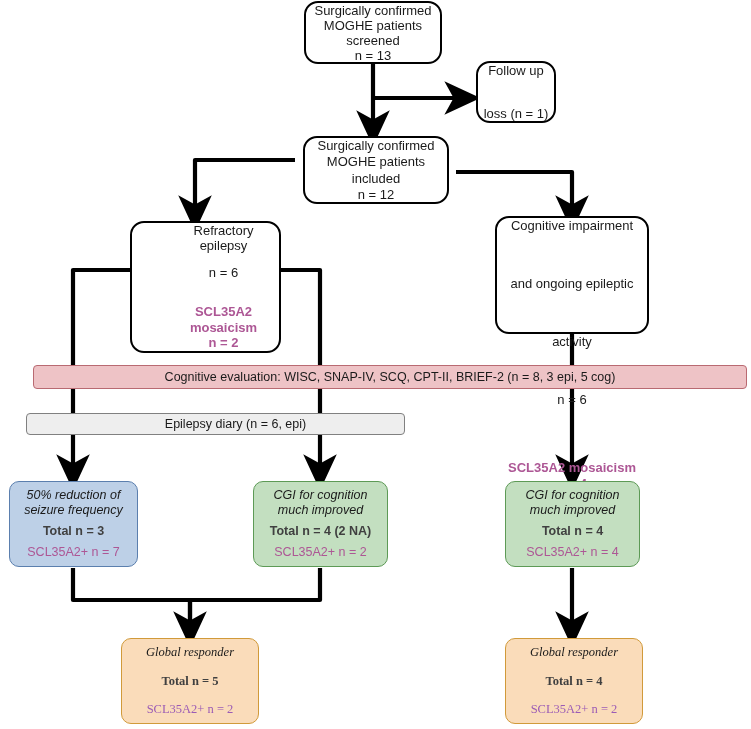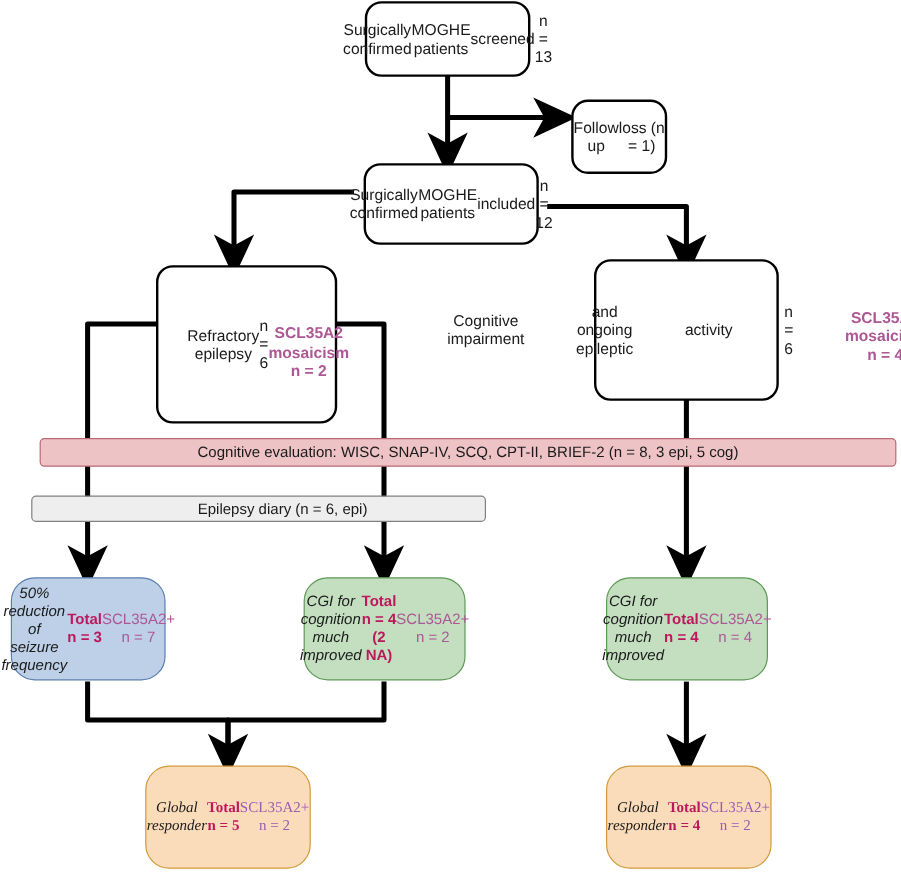--- a/index.html
+++ b/index.html
@@ -22,23 +22,23 @@
     left: 0;
     top: 0;
     width: 751px;
     height: 729px;
     pointer-events: none;
   }
   .node {
     position: absolute;
     box-sizing: border-box;
     display: flex;
-    flex-direction: row;
+    flex-direction: column;
     align-items: center;
-    justify-content: center;
+    justify-content: space-between;
     text-align: center;
     line-height: 1.16;
   }
   
   .nd-white {
     background: #ffffff;
     border: 2.5px solid #000000;
     border-radius: 14px;
     font-size: 13px;
     color: #1a1a1a;
@@ -68,35 +68,35 @@
   .band-eeg {
     background: #f7e8b8;
     border: 1px solid #c6a33c;
   }
   .band-diary {
     background: #eeeeee;
     border: 1px solid #808080;
   }
   
   .nd-out {
-    border-radius: 20px;
+    border-radius: 10px;
     font-size: 12.5px;
     padding: 6px 4px;
   }
   .nd-blue { background: #bdd0e7; border: 1.6px solid #5b7fae; }
   .nd-green { background: #c3dfc0; border: 1.6px solid #5d9a56; }
   .nd-orange { background: #fadcba; border: 1.6px solid #d19a3a; font-family: Liberation Serif, serif; }
   .out-title {
     font-style: italic;
     color: #1a1a1a;
     line-height: 1.2;
   }
   .out-total {
     font-weight: bold;
-    color: #be185d;
+    color: #404040;
     line-height: 1.2;
   }
   .out-sc {
     color: #ad5795;
     font-weight: normal;
     line-height: 1.2;
   }
   .out-sc-b { color: #9b5bb5; }
   .ln { display: block; }
 </style>
@@ -133,21 +133,21 @@
     </g>
   </svg>
 
   <div class="node nd-white" style="left:304px; top:1px; width:138px; height:63px;">
     <span class="ln">Surgically confirmed</span>
     <span class="ln">MOGHE patients</span>
     <span class="ln">screened</span>
     <span class="ln">n = 13</span>
   </div>
 
-  <div class="node nd-white" style="left:476px; top:83px; width:80px; height:62px;">
+  <div class="node nd-white" style="left:476px; top:61px; width:80px; height:62px;">
     <span class="ln">Follow up</span>
     <span class="ln">loss (n = 1)</span>
   </div>
 
   <div class="node nd-white" style="left:303px; top:136px; width:146px; height:68px;">
     <span class="ln">Surgically confirmed</span>
     <span class="ln">MOGHE patients</span>
     <span class="ln">included</span>
     <span class="ln">n = 12</span>
   </div>

